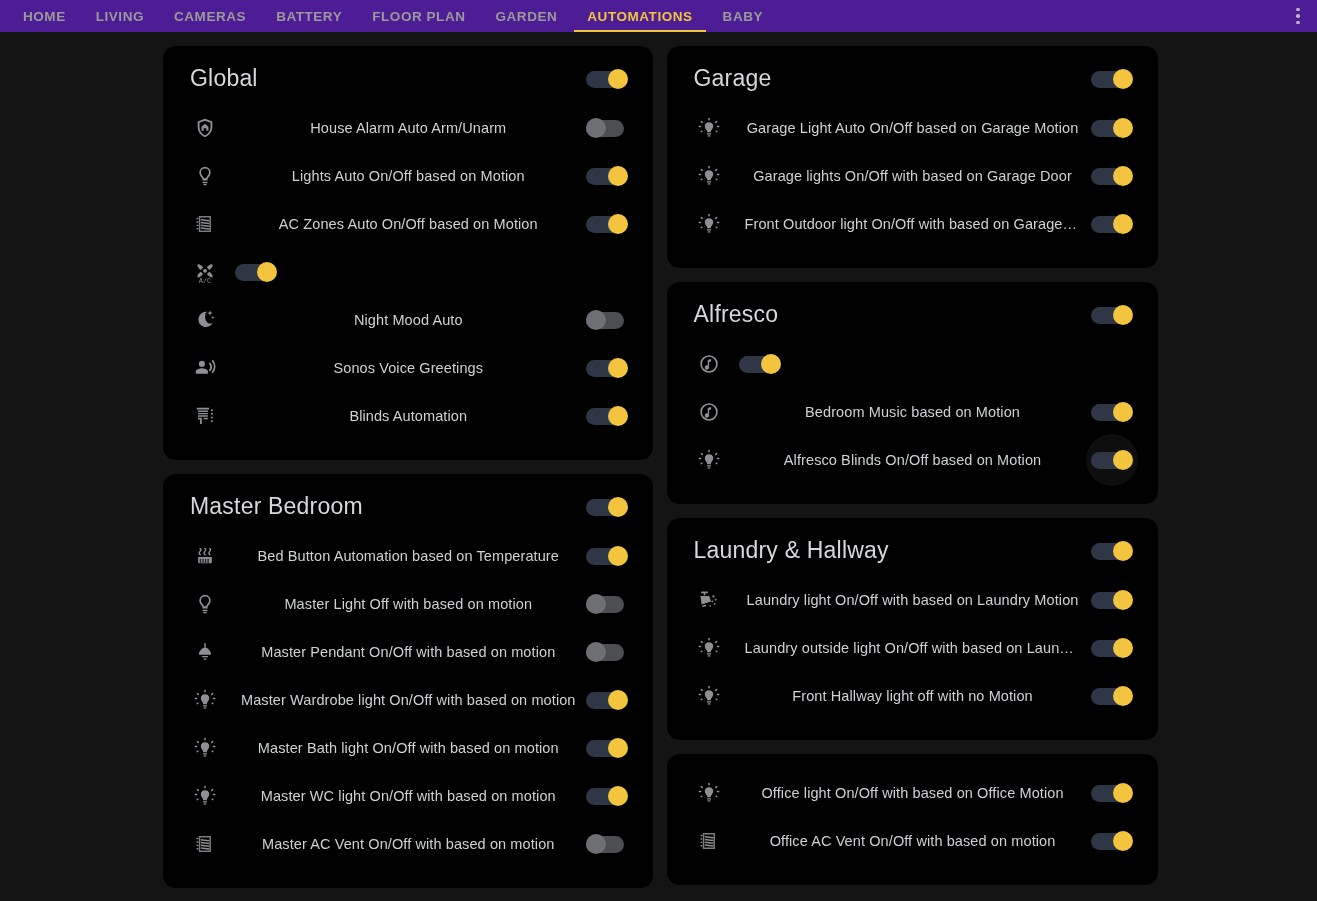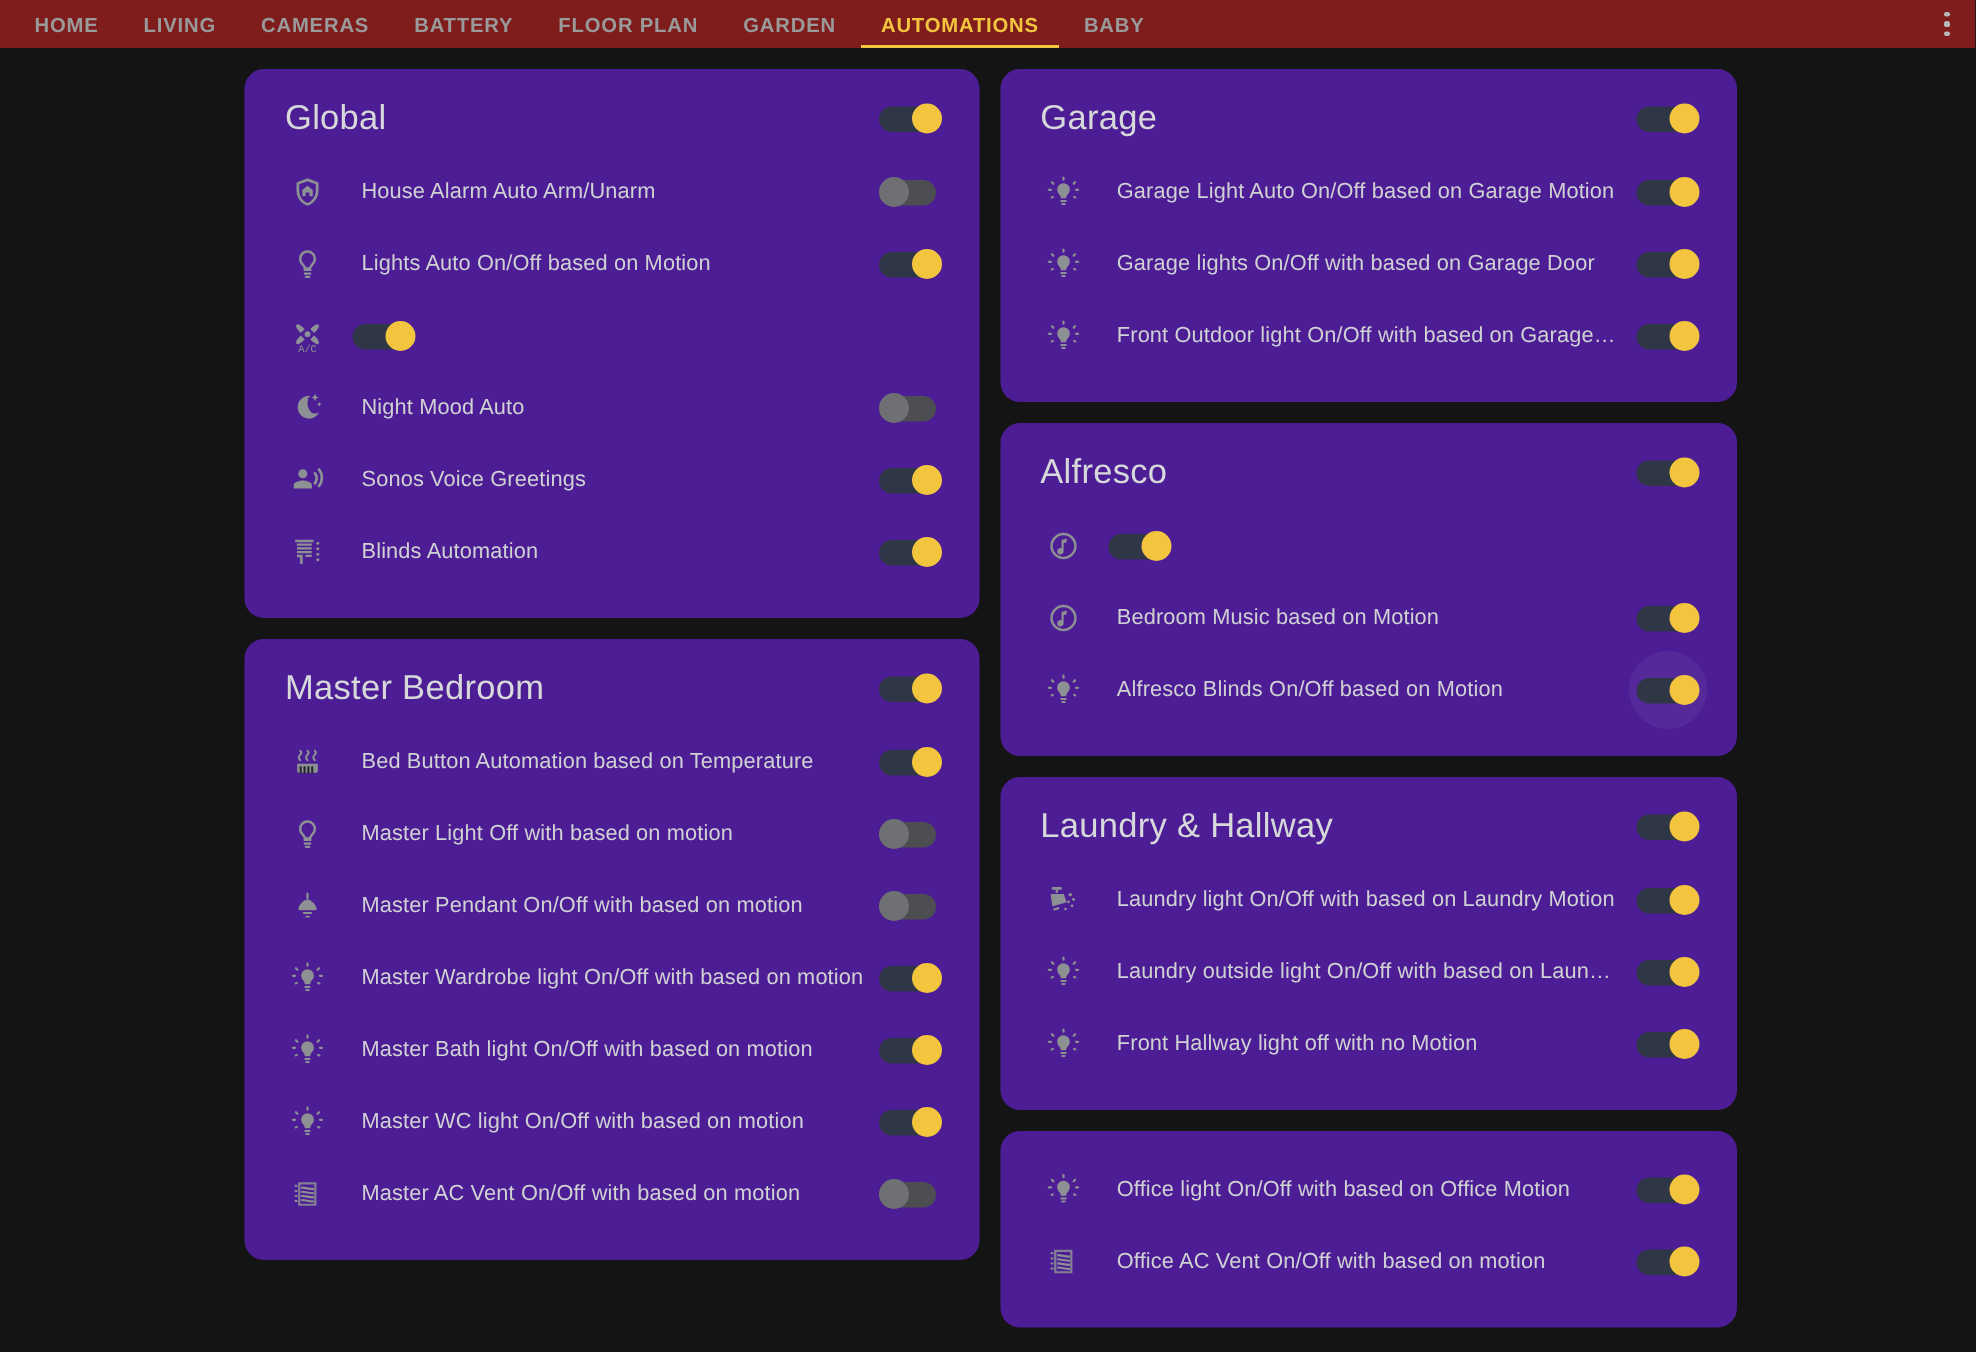--- a/index.html
+++ b/index.html
@@ -7,21 +7,21 @@
     width:1317px; height:901px;
     background:#141414;
     font-family:"Liberation Sans", sans-serif;
     overflow:hidden;
   }
 
   
   .topbar {
     position:relative;
     height:32px;
-    background:#7f1d1d;
+    background:#4c1d95;
     display:flex;
     align-items:flex-end;
   }
   .tabs { display:flex; align-items:flex-start; height:32px; padding-left:8px; }
   .tab {
     position:relative;
     height:32px;
     display:flex; align-items:center;
     padding:0 15px;
     font-size:13.5px;
@@ -53,23 +53,24 @@
   
   .board {
     display:flex;
     gap:14px;
     padding:14px 160px 0 163px;
     align-items:flex-start;
   }
   .col { display:flex; flex-direction:column; gap:14px; width:491px; }
 
   .card {
-    background:#4c1d95;
+    background:#000000;
     border-radius:13px;
     padding:15px 14px 20px 14px;
+    text-align:center;
   }
 
   .card-head {
     display:flex;
     align-items:center;
     justify-content:space-between;
     padding:4px 11px 4px 13px;
     margin-bottom:8px;
   }
   .card-title {
@@ -191,20 +192,37 @@
             </svg>
           </span>
           <span class="label">Lights Auto On/Off based on Motion</span>
           <span class="sw on">
             <span class="track"></span>
             <span class="thumb"></span>
           </span>
         </div>
         <div class="row">
           <span class="ic">
+            <svg width="22" height="22" viewBox="0 0 24 24" fill="currentColor">
+              <path d="M5.2 3.4h13.3v17.2H5.2V3.4zm1.6 1.6v14h10.1V5z" opacity=".85"></path>
+              <path d="M7.4 6.6c3.2 0 5.4 1.1 9.4 1.1v1.5c-4 0-6.2-1.1-9.4-1.1zM7.4 9.6c3.2 0 5.4 1.1 9.4 1.1v1.5c-4 0-6.2-1.1-9.4-1.1zM7.4 12.6c3.2 0 5.4 1.1 9.4 1.1v1.5c-4 0-6.2-1.1-9.4-1.1zM7.4 15.6c3.2 0 5.4 1.1 9.4 1.1v1.5c-4 0-6.2-1.1-9.4-1.1z"></path>
+              <rect x="2.6" y="5.3" width="2.2" height="1.5" rx=".7"></rect>
+              <rect x="2.6" y="9" width="2.2" height="1.5" rx=".7"></rect>
+              <rect x="2.6" y="12.7" width="2.2" height="1.5" rx=".7"></rect>
+              <rect x="2.6" y="16.4" width="2.2" height="1.5" rx=".7"></rect>
+            </svg>
+          </span>
+          <span class="label">AC Zones Auto On/Off based on Motion</span>
+          <span class="sw on">
+            <span class="track"></span>
+            <span class="thumb"></span>
+          </span>
+        </div>
+        <div class="row">
+          <span class="ic">
             <svg width="22" height="24" viewBox="0 0 24 26" fill="currentColor">
               <path d="M12 9.6a2.1 2.1 0 1 0 0 4.2 2.1 2.1 0 0 0 0-4.2zM9.9 8.1C9.2 6.9 7.4 5.4 5.6 4.6c-1.3-.6-2.3.5-1.8 1.8.7 1.8 2.3 3.6 3.5 4.3l2.6-2.6zm4.2 0 2.6 2.6c1.2-.7 2.8-2.5 3.5-4.3.5-1.3-.5-2.4-1.8-1.8-1.8.8-3.6 2.3-4.3 3.5zM9.9 15.3l-2.6-2.6c-1.2.7-2.8 2.5-3.5 4.3-.5 1.3.5 2.4 1.8 1.8 1.8-.8 3.6-2.3 4.3-3.5zm4.2 0c.7 1.2 2.5 2.7 4.3 3.5 1.3.6 2.3-.5 1.8-1.8-.7-1.8-2.3-3.6-3.5-4.3l-2.6 2.6z"></path>
               <text x="12" y="25" font-family="Liberation Mono, monospace" font-size="7.5" text-anchor="middle" fill="currentColor">A/C</text>
             </svg>
           </span>
           <span class="sw on">
             <span class="track"></span>
             <span class="thumb"></span>
           </span>
         </div>

